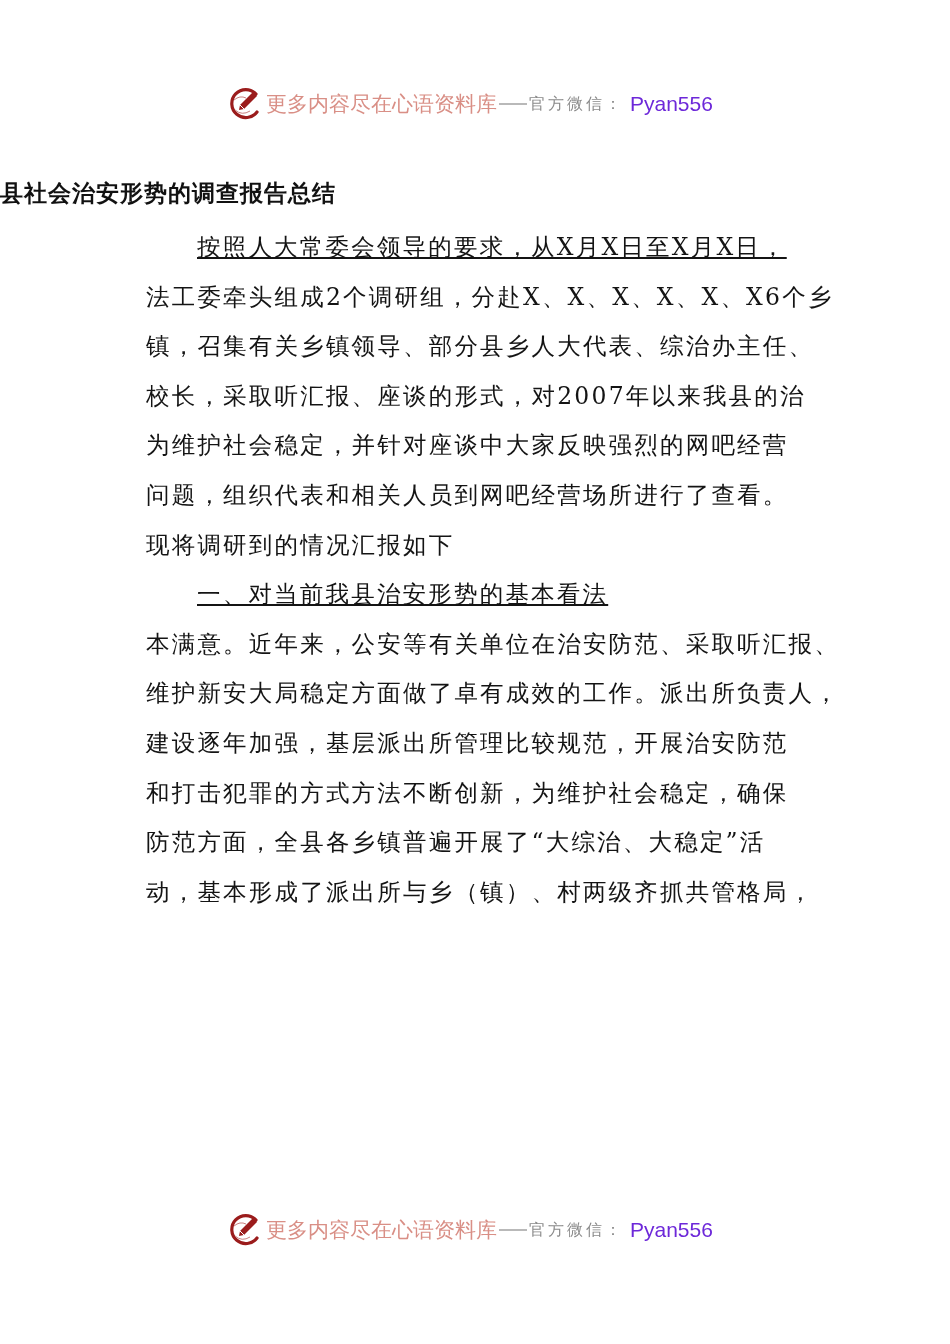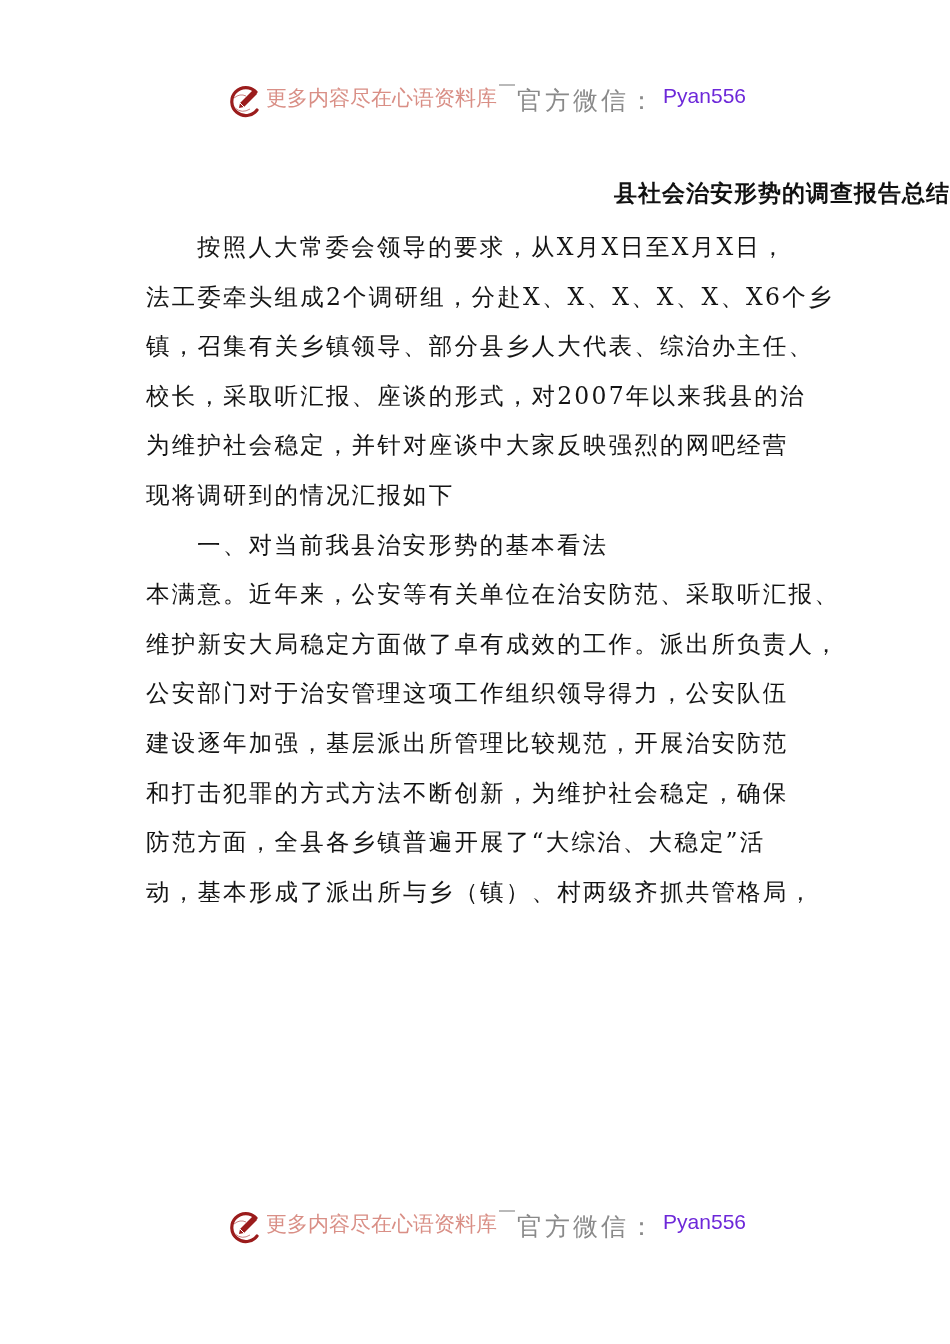--- a/index.html
+++ b/index.html
@@ -14,20 +14,21 @@
       overflow: hidden;
       font-family: "DejaVu Serif", "Liberation Serif", serif;
       color: #111111;
     }
     .watermark {
       position: absolute;
       left: 226px;
       width: 520px;
       height: 40px;
       display: flex;
+      align-items: center;
       white-space: nowrap;
     }
     .watermark.top { top: 84px; }
     .watermark.bottom { top: 1210px; }
     .wm-logo {
       width: 36px;
       height: 36px;
       margin-right: 4px;
       flex: 0 0 auto;
     }
@@ -40,57 +41,57 @@
     .wm-dash {
       display: inline-block;
       width: 28px;
       height: 2px;
       background: #b9b9b9;
       margin: 0 2px;
       vertical-align: middle;
     }
     .wm-wechat {
       font-family: "DejaVu Serif", serif;
-      font-size: 25px;
+      font-size: 16px;
       color: #8a8a8a;
       letter-spacing: 3px;
     }
     .wm-id {
       font-family: "Liberation Sans", sans-serif;
       font-size: 21px;
       color: #6d28d9;
       margin-left: 6px;
     }
     .doc-title {
       position: absolute;
       top: 178px;
       left: 0;
       width: 950px;
-      text-align: right;
+      text-align: left;
       font-family: "DejaVu Sans", sans-serif;
       font-weight: bold;
       font-size: 23px;
       letter-spacing: 1px;
       color: #111;
     }
     .body-text {
       position: absolute;
       top: 223px;
       left: 146px;
       width: 660px;
     }
     .line {
       height: 49.6px;
       line-height: 49.6px;
       font-size: 23.5px;
       white-space: nowrap;
       letter-spacing: 2.2px;
       color: #141414;
     }
-    .line.indent { padding-left: 51px; }
+    .line.indent { padding-left: 51px; text-decoration: underline; }
   </style>
 </head>
 <body>
 
 <div class="watermark top">
   <svg class="wm-logo" viewBox="0 0 36 36">
     <path d="M30 8 A14 14 0 1 0 31 26" fill="none" stroke="#9b1c1c" stroke-width="3.2" stroke-linecap="round"></path>
     <path d="M8 14 Q14 9 20 12" fill="none" stroke="#c98080" stroke-width="1"></path>
     <path d="M9 24 Q16 30 24 25" fill="none" stroke="#c98080" stroke-width="1"></path>
     <path d="M27 6 L31 10 L18 23 L13 24 L14 19 Z" fill="#9b1c1c"></path>
@@ -103,25 +104,25 @@
 </div>
 
 <div class="doc-title">县社会治安形势的调查报告总结</div>
 
 <div class="body-text">
   <div class="line indent">按照人大常委会领导的要求，从X月X日至X月X日，</div>
   <div class="line">法工委牵头组成2个调研组，分赴X、X、X、X、X、X6个乡</div>
   <div class="line">镇，召集有关乡镇领导、部分县乡人大代表、综治办主任、</div>
   <div class="line">校长，采取听汇报、座谈的形式，对2007年以来我县的治</div>
   <div class="line">为维护社会稳定，并针对座谈中大家反映强烈的网吧经营</div>
+  <div class="line">问题，组织代表和相关人员到网吧经营场所进行了查看。</div>
   <div class="line">现将调研到的情况汇报如下</div>
   <div class="line indent">一、对当前我县治安形势的基本看法</div>
   <div class="line">本满意。近年来，公安等有关单位在治安防范、采取听汇报、</div>
   <div class="line">维护新安大局稳定方面做了卓有成效的工作。派出所负责人，</div>
-  <div class="line">公安部门对于治安管理这项工作组织领导得力，公安队伍</div>
   <div class="line">建设逐年加强，基层派出所管理比较规范，开展治安防范</div>
   <div class="line">和打击犯罪的方式方法不断创新，为维护社会稳定，确保</div>
   <div class="line">防范方面，全县各乡镇普遍开展了“大综治、大稳定”活</div>
   <div class="line">动，基本形成了派出所与乡（镇）、村两级齐抓共管格局，</div>
 </div>
 
 <div class="watermark bottom">
   <svg class="wm-logo" viewBox="0 0 36 36">
     <path d="M30 8 A14 14 0 1 0 31 26" fill="none" stroke="#9b1c1c" stroke-width="3.2" stroke-linecap="round"></path>
     <path d="M8 14 Q14 9 20 12" fill="none" stroke="#c98080" stroke-width="1"></path>

